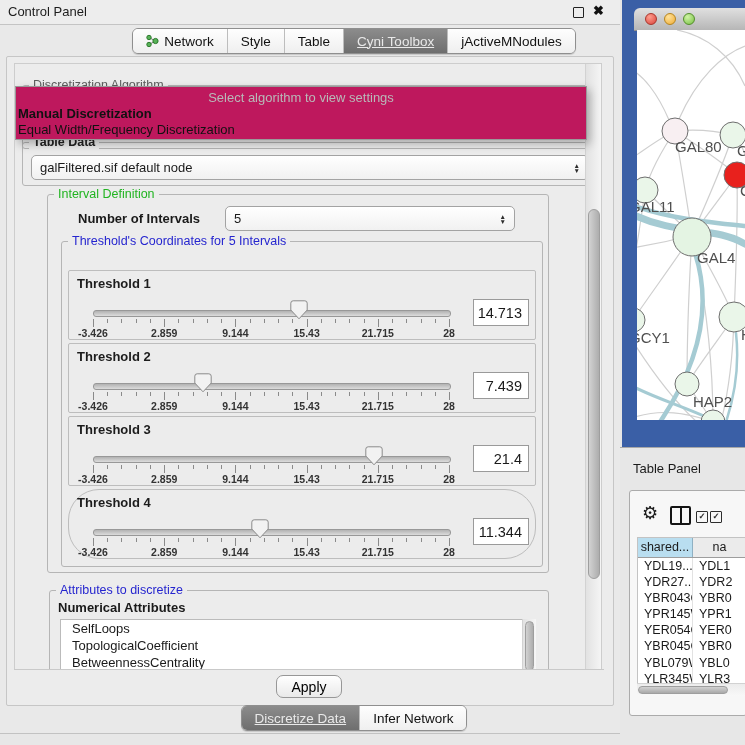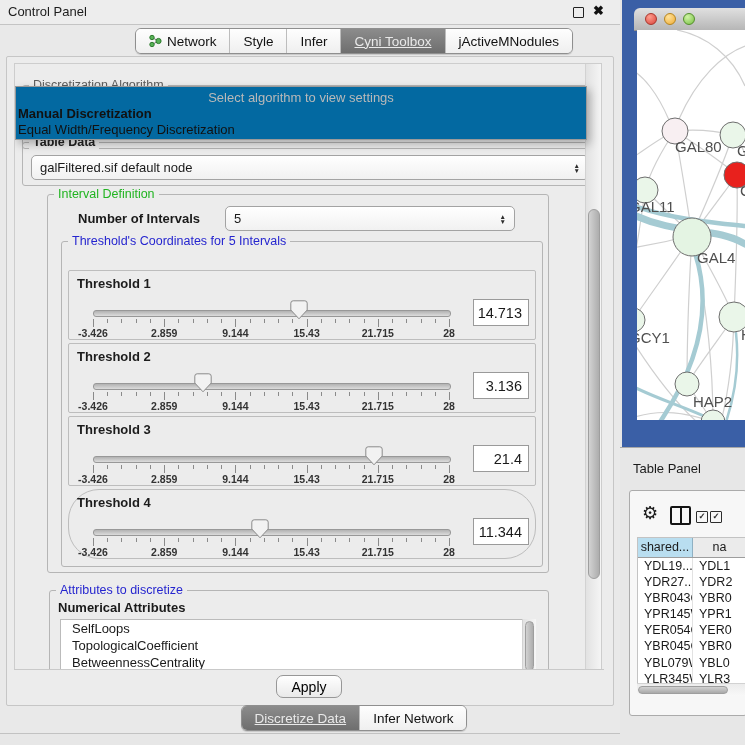--- a/index.html
+++ b/index.html
@@ -32,21 +32,21 @@
   .t-gray{color:#5c5c5c;}
   .t-black{color:#222;font-weight:600;}
   .t-green{color:#21b421;}
   .t-blue{color:#2525cf;}
   .combo{position:absolute;display:flex;align-items:center;background:linear-gradient(#ffffff,#f1f1f1);
          border:1px solid #a3a3a3;border-radius:5px;font-size:13px;padding:0 8px;box-sizing:border-box;}
   .combo .stepper{margin-left:auto;display:flex;flex-direction:column;align-items:center;
                   font-size:6.5px;line-height:5px;color:#2c2c2c;padding-left:6px;}
   .combo.focusring{border:2px solid #6ca2dd;}
   
-  .popup{position:absolute;background:#0369a1;border:1px solid #9a9a9a;
+  .popup{position:absolute;background:#be185d;border:1px solid #9a9a9a;
          box-shadow:3px 4px 9px rgba(0,0,0,.28);z-index:40;}
   .popup .hint{position:absolute;left:0;right:0;top:3px;text-align:center;color:#b9b9b9;font-size:13px;}
   .popup .pitem{position:absolute;left:2px;font-size:13px;color:#111;white-space:nowrap;}
   
   .thr-row{position:absolute;left:6px;width:468px;height:70px;border:1px solid #bdbdbd;
            background:#ececec;border-radius:2px;box-sizing:border-box;}
   .thr-label{position:absolute;left:8px;top:5px;font-weight:700;font-size:13px;color:#1c1c1c;}
   .thr-track{position:absolute;left:24px;top:39px;width:356px;height:5px;border:1px solid #989898;
              border-radius:3px;background:linear-gradient(#b2b2b2,#dcdcdc);}
   .thr-thumb{position:absolute;top:29px;width:18px;height:20px;z-index:3;}
@@ -126,21 +126,21 @@
               <circle cx="3" cy="3.5" r="2.2" fill="#57b257" stroke="#2e7a2e"></circle>
               <circle cx="3" cy="10.5" r="2.2" fill="#57b257" stroke="#2e7a2e"></circle>
               <circle cx="9.5" cy="7" r="2.6" fill="#57b257" stroke="#2e7a2e"></circle>
             </svg>
             <span>Network</span>
           </div>
           <div class="seg-btn">
             <span>Style</span>
           </div>
           <div class="seg-btn">
-            <span>Infer</span>
+            <span>Table</span>
           </div>
           <div class="seg-btn sel">
             <span>Cyni Toolbox</span>
           </div>
           <div class="seg-btn">
             <span>jActiveMNodules</span>
           </div>
         </div>
     </nav>
 
@@ -267,21 +267,21 @@
                     <div class="tick" style="left:100%;height:8px;"></div>
                   </div>
                   <div class="tlabels">
                     <span class="tlab" style="left:0%;">-3.426</span>
                     <span class="tlab" style="left:20%;">2.859</span>
                     <span class="tlab" style="left:40%;">9.144</span>
                     <span class="tlab" style="left:60%;">15.43</span>
                     <span class="tlab" style="left:80%;">21.715</span>
                     <span class="tlab" style="left:100%;">28</span>
                   </div>
-                  <div class="thr-value">3.136</div>
+                  <div class="thr-value">7.439</div>
                 </div>
                 <div class="thr-row" style="top: 174px;">
                   <div class="thr-label">Threshold 3</div>
                   <div class="thr-track"></div>
                   <div class="thr-thumb" style="left:296.2px;"><svg width="18" height="20" viewBox="0 0 18 20">
                       <path d="M3.2 0.8 H14.8 A2.4 2.4 0 0 1 17.2 3.2 V10 L9 18.8 L0.8 10 V3.2 A2.4 2.4 0 0 1 3.2 0.8 Z" fill="#f2f2f2" stroke="#8a8a8a"></path>
                     </svg></div>
                   <div class="ticks">
                     <div class="tick" style="left:0%;height:8px;"></div>
                     <div class="tick" style="left:4%;height:4px;"></div>

